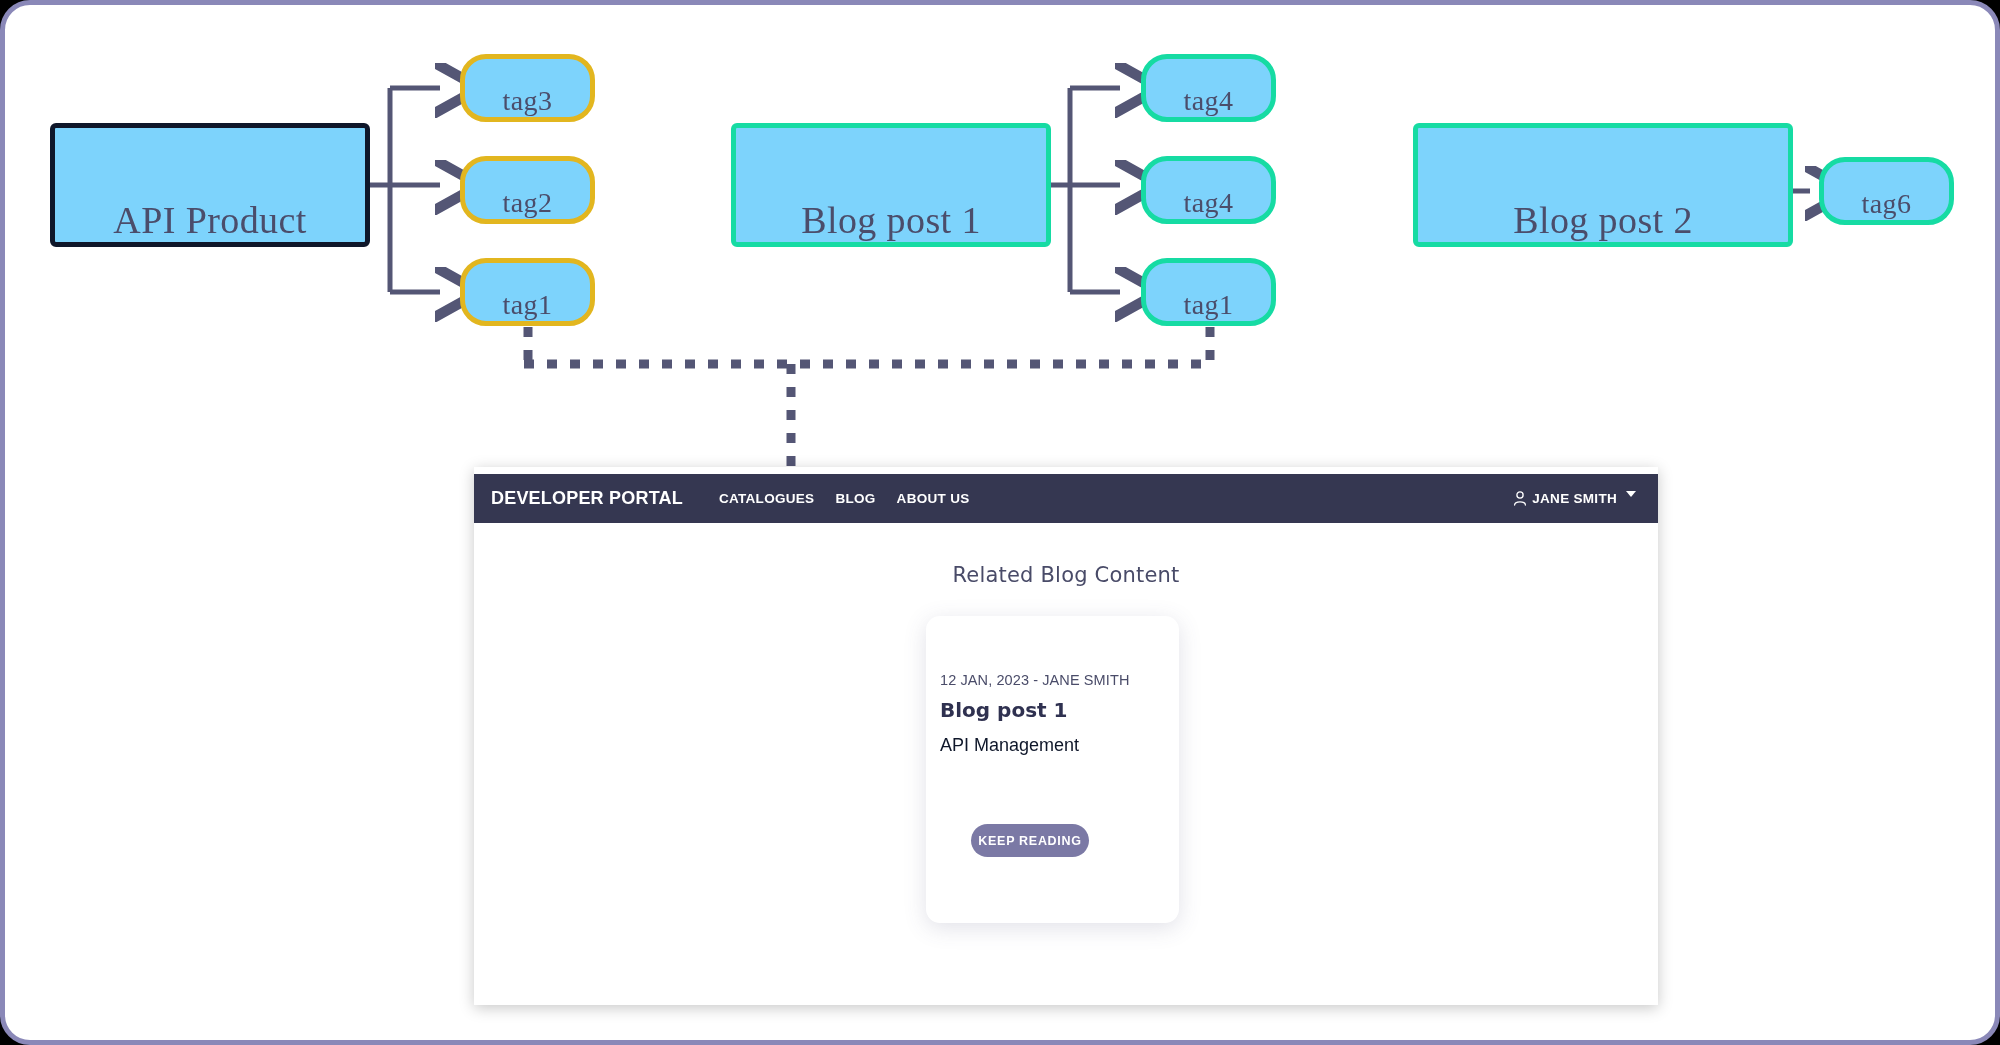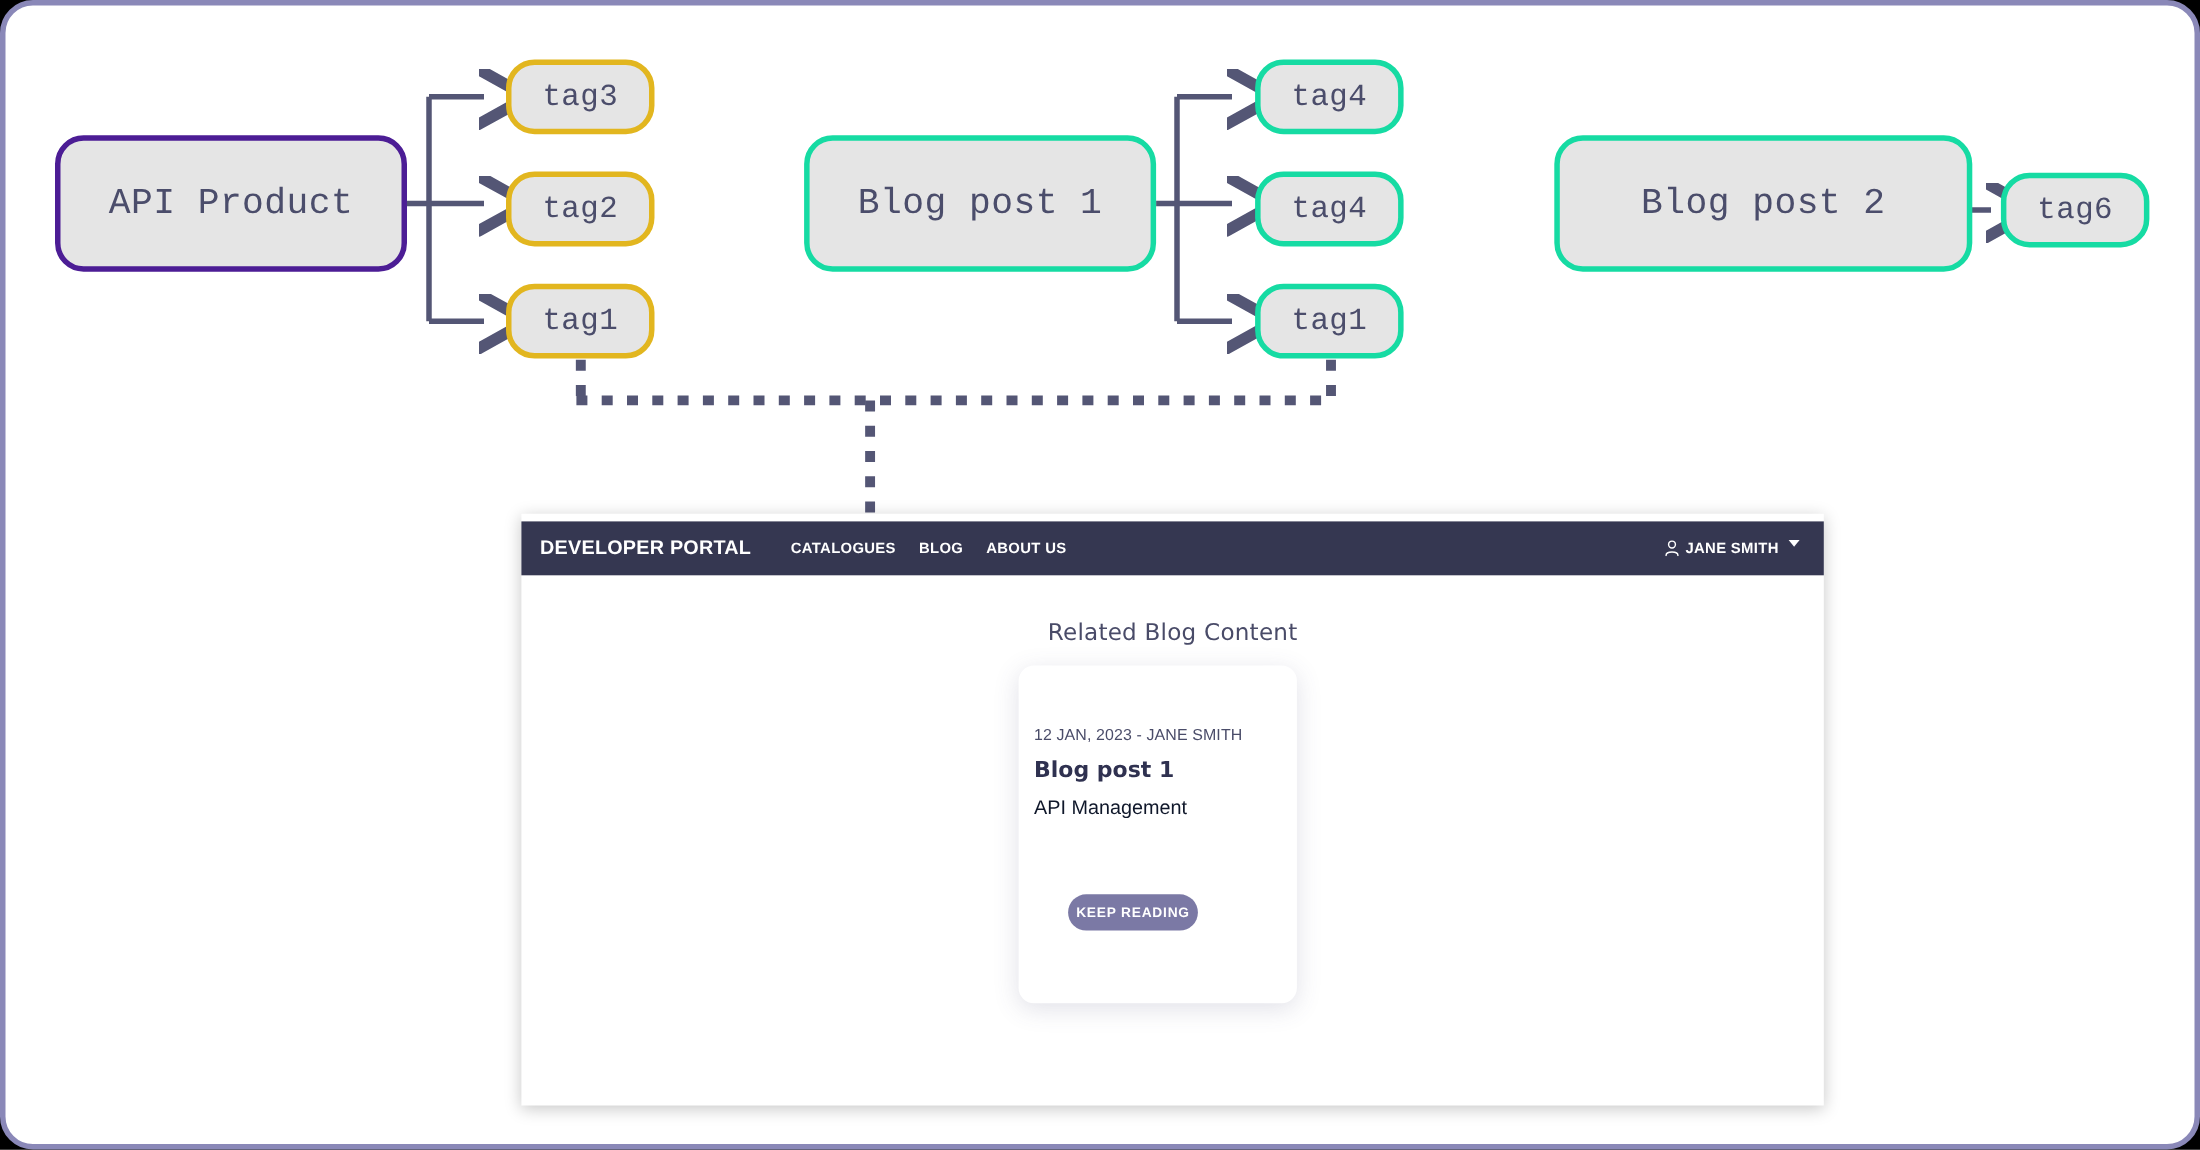--- a/index.html
+++ b/index.html
@@ -30,32 +30,32 @@
     position: absolute;
     left: 0; top: 0;
     width: 2000px; height: 1045px;
     pointer-events: none;
   }
 
   
   .node {
     position: absolute;
     display: flex;
-    align-items: center;
+    align-items: flex-end;
     justify-content: center;
-    background: #e5e5e5;
+    background: #7dd3fc;
     box-sizing: border-box;
-    font-family: Liberation Mono, monospace;
+    font-family: Liberation Serif, serif;
     color: #4b4d6b;
     letter-spacing: 0.4px;
   }
   .node.entity {
-    border-radius: 26px;
-    border: 5px solid #4c1d95;
-    font-size: 33px;
+    border-radius: 6px;
+    border: 5px solid #0f172a;
+    font-size: 38px;
   }
   .node.entity.teal { border-color: #16dba3; }
   .node.tag {
     border-radius: 26px;
     border: 5px solid #e2b61f;
     font-size: 28px;
   }
   .node.tag.teal { border-color: #16dba3; }
 
   
@@ -132,21 +132,21 @@
     width: 100%;
     text-align: center;
     font-size: 21px;
     color: #494b68;
     font-family: "DejaVu Sans", sans-serif;
     letter-spacing: 0.2px;
   }
   #blog-card {
     position: absolute;
     left: 452px;
-    top: 82px;
+    top: 93px;
     width: 253px;
     height: 307px;
     background: #ffffff;
     border-radius: 14px;
     box-shadow: 0 5px 22px rgba(80,80,120,0.17);
   }
   #card-meta {
     position: absolute;
     left: 14px; top: 56px;
     font-size: 14.5px;

